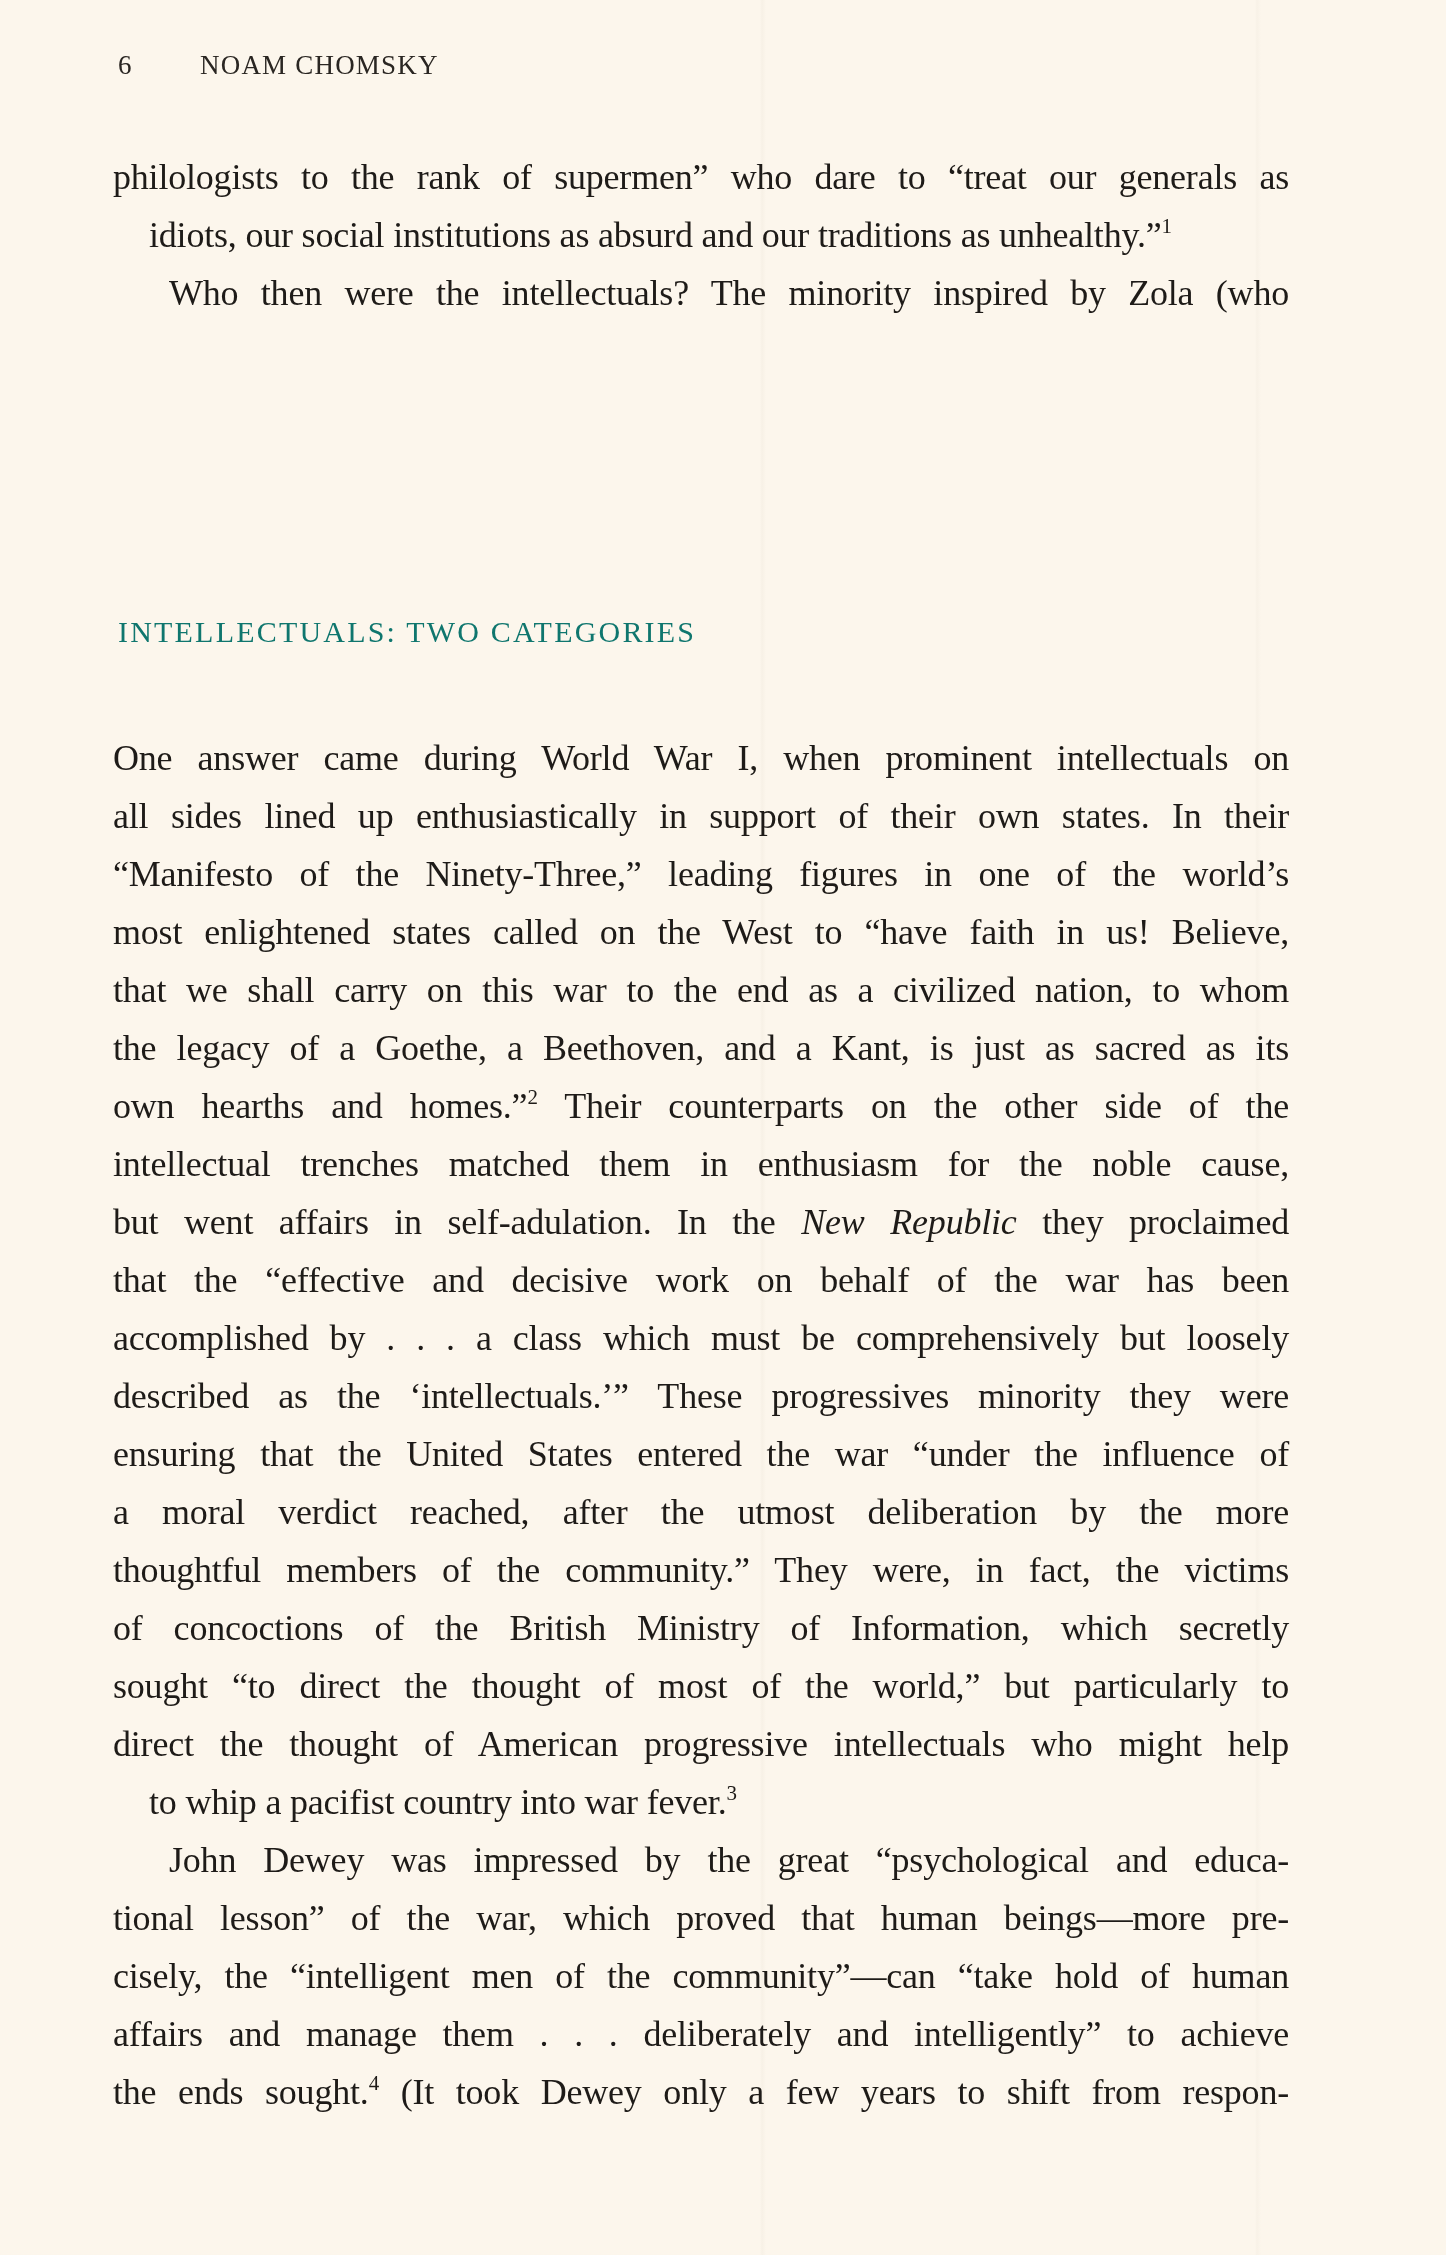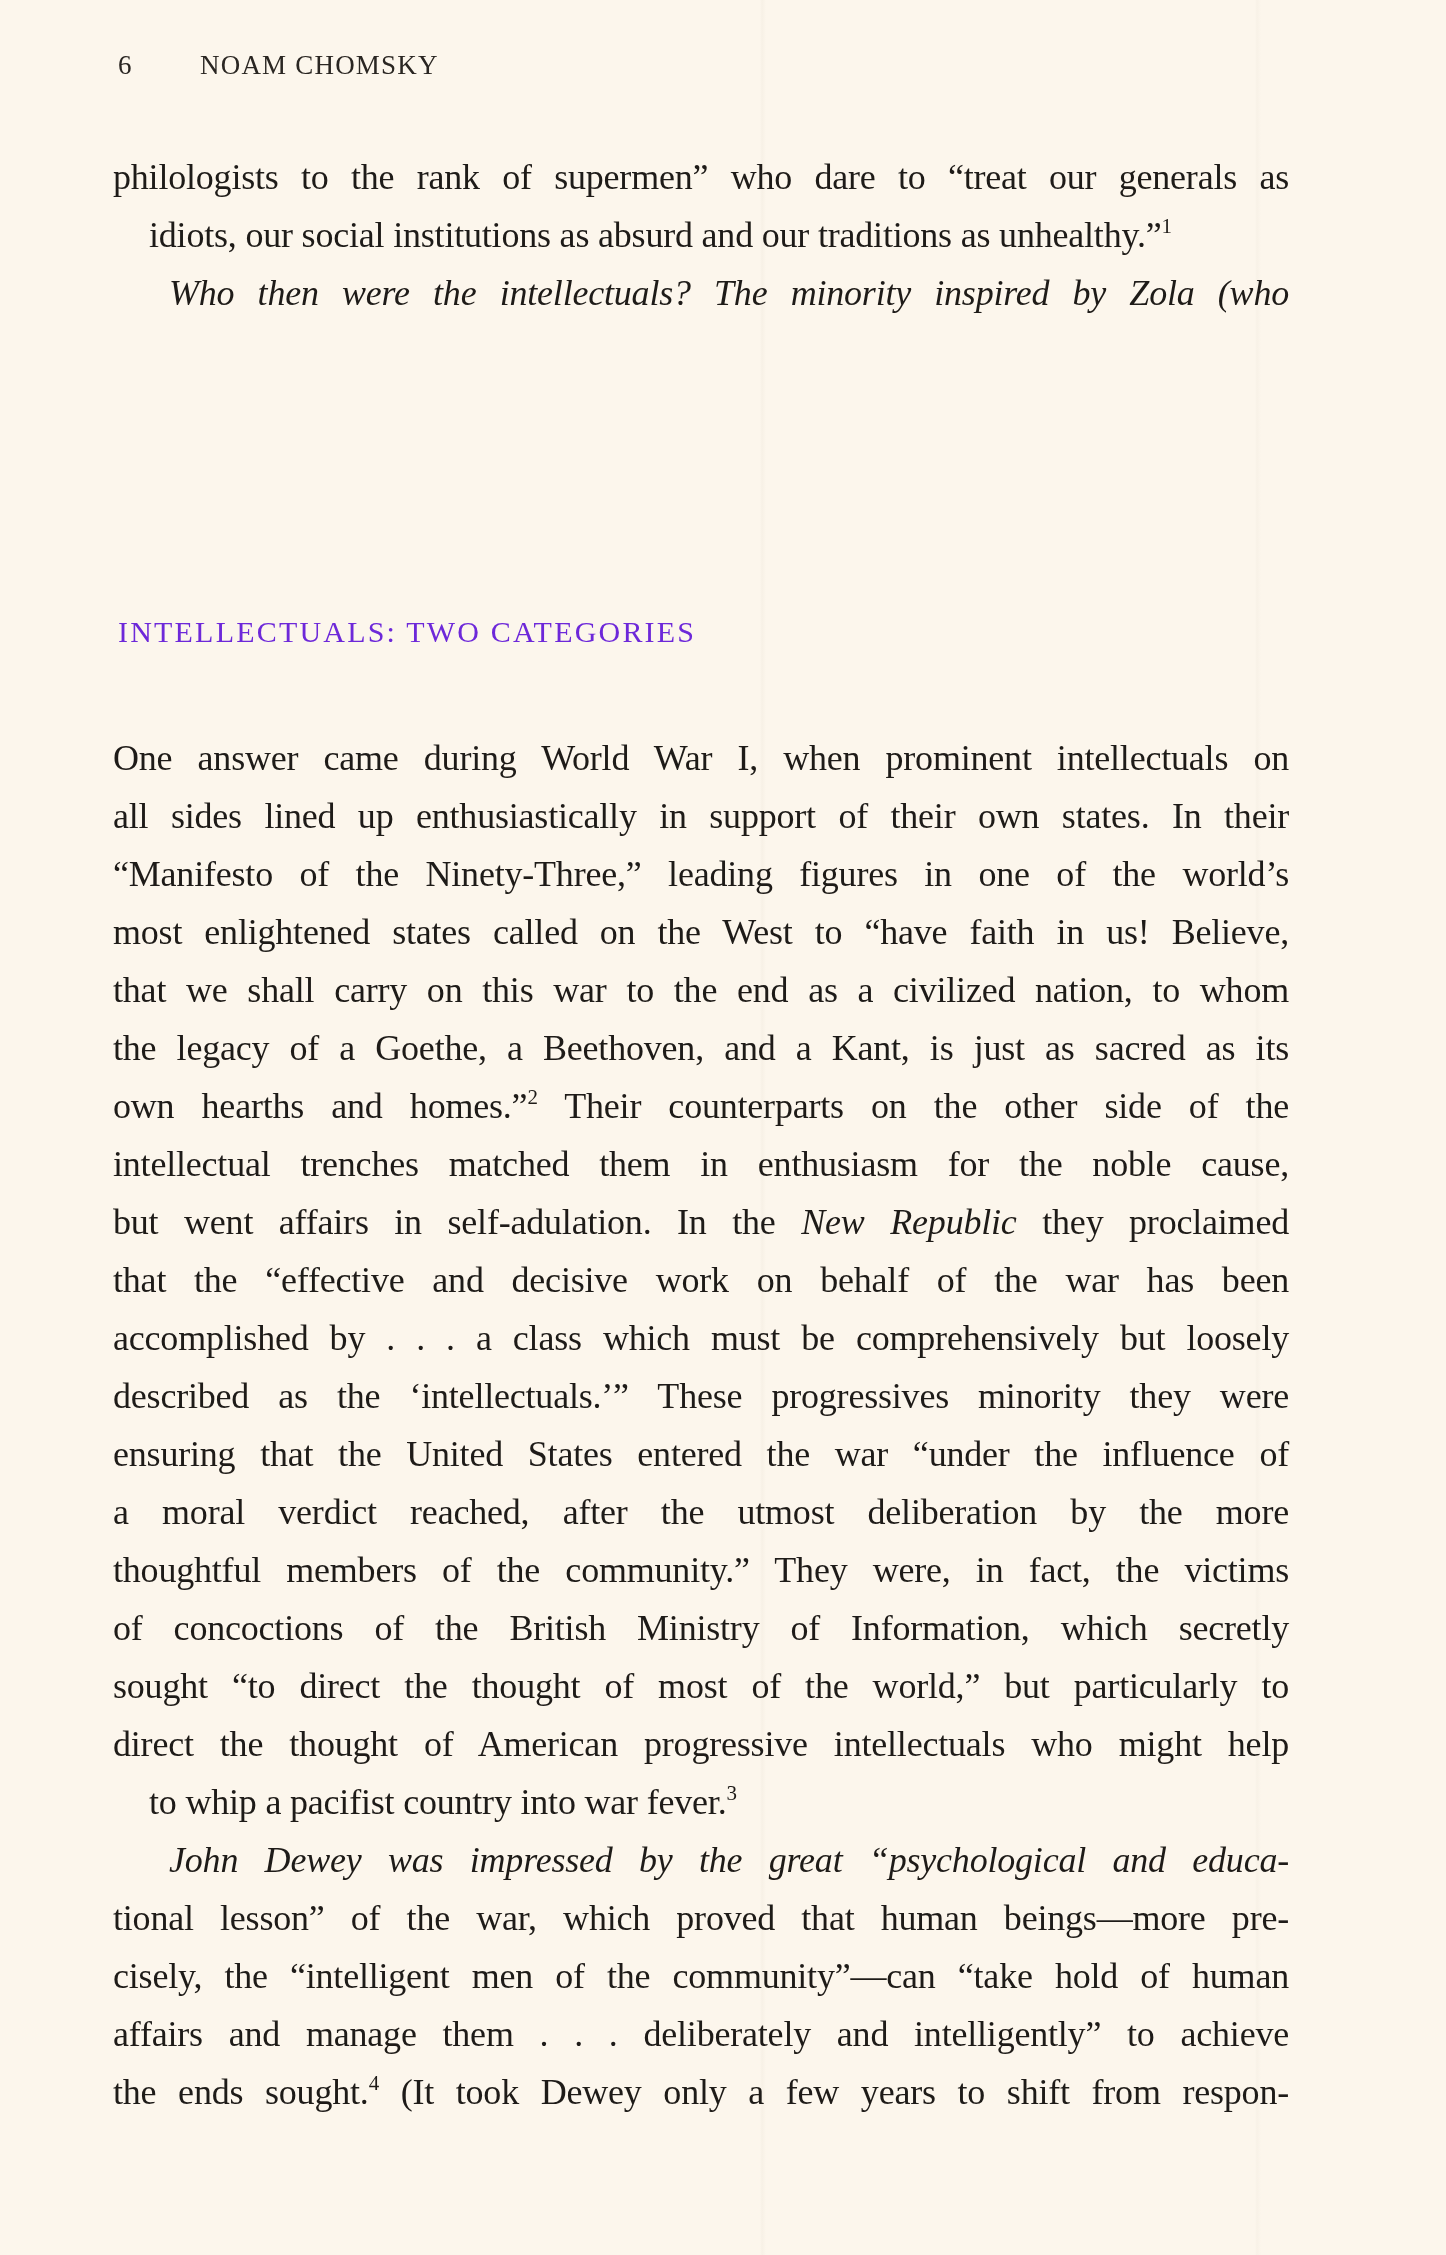--- a/index.html
+++ b/index.html
@@ -45,31 +45,30 @@
       text-align: justify;
       text-align-last: justify;
       letter-spacing: -0.2px;
     }
     .line.last {
       text-align-last: left;
       margin-left: 36px;
     }
     .line.indent {
       padding-left: 56px;
-      font-style: italic;
     }
     .section-heading {
       position: absolute;
       left: 118px;
       top: 615px;
       font-size: 30px;
       letter-spacing: 2.2px;
       font-weight: normal;
       margin: 0;
-      color: #6d28d9;
+      color: #0f766e;
     }
     sup {
       font-size: 21px;
       vertical-align: top;
       line-height: 40px;
     }
     em { font-style: italic; }
   </style>
 </head>
 <body>

